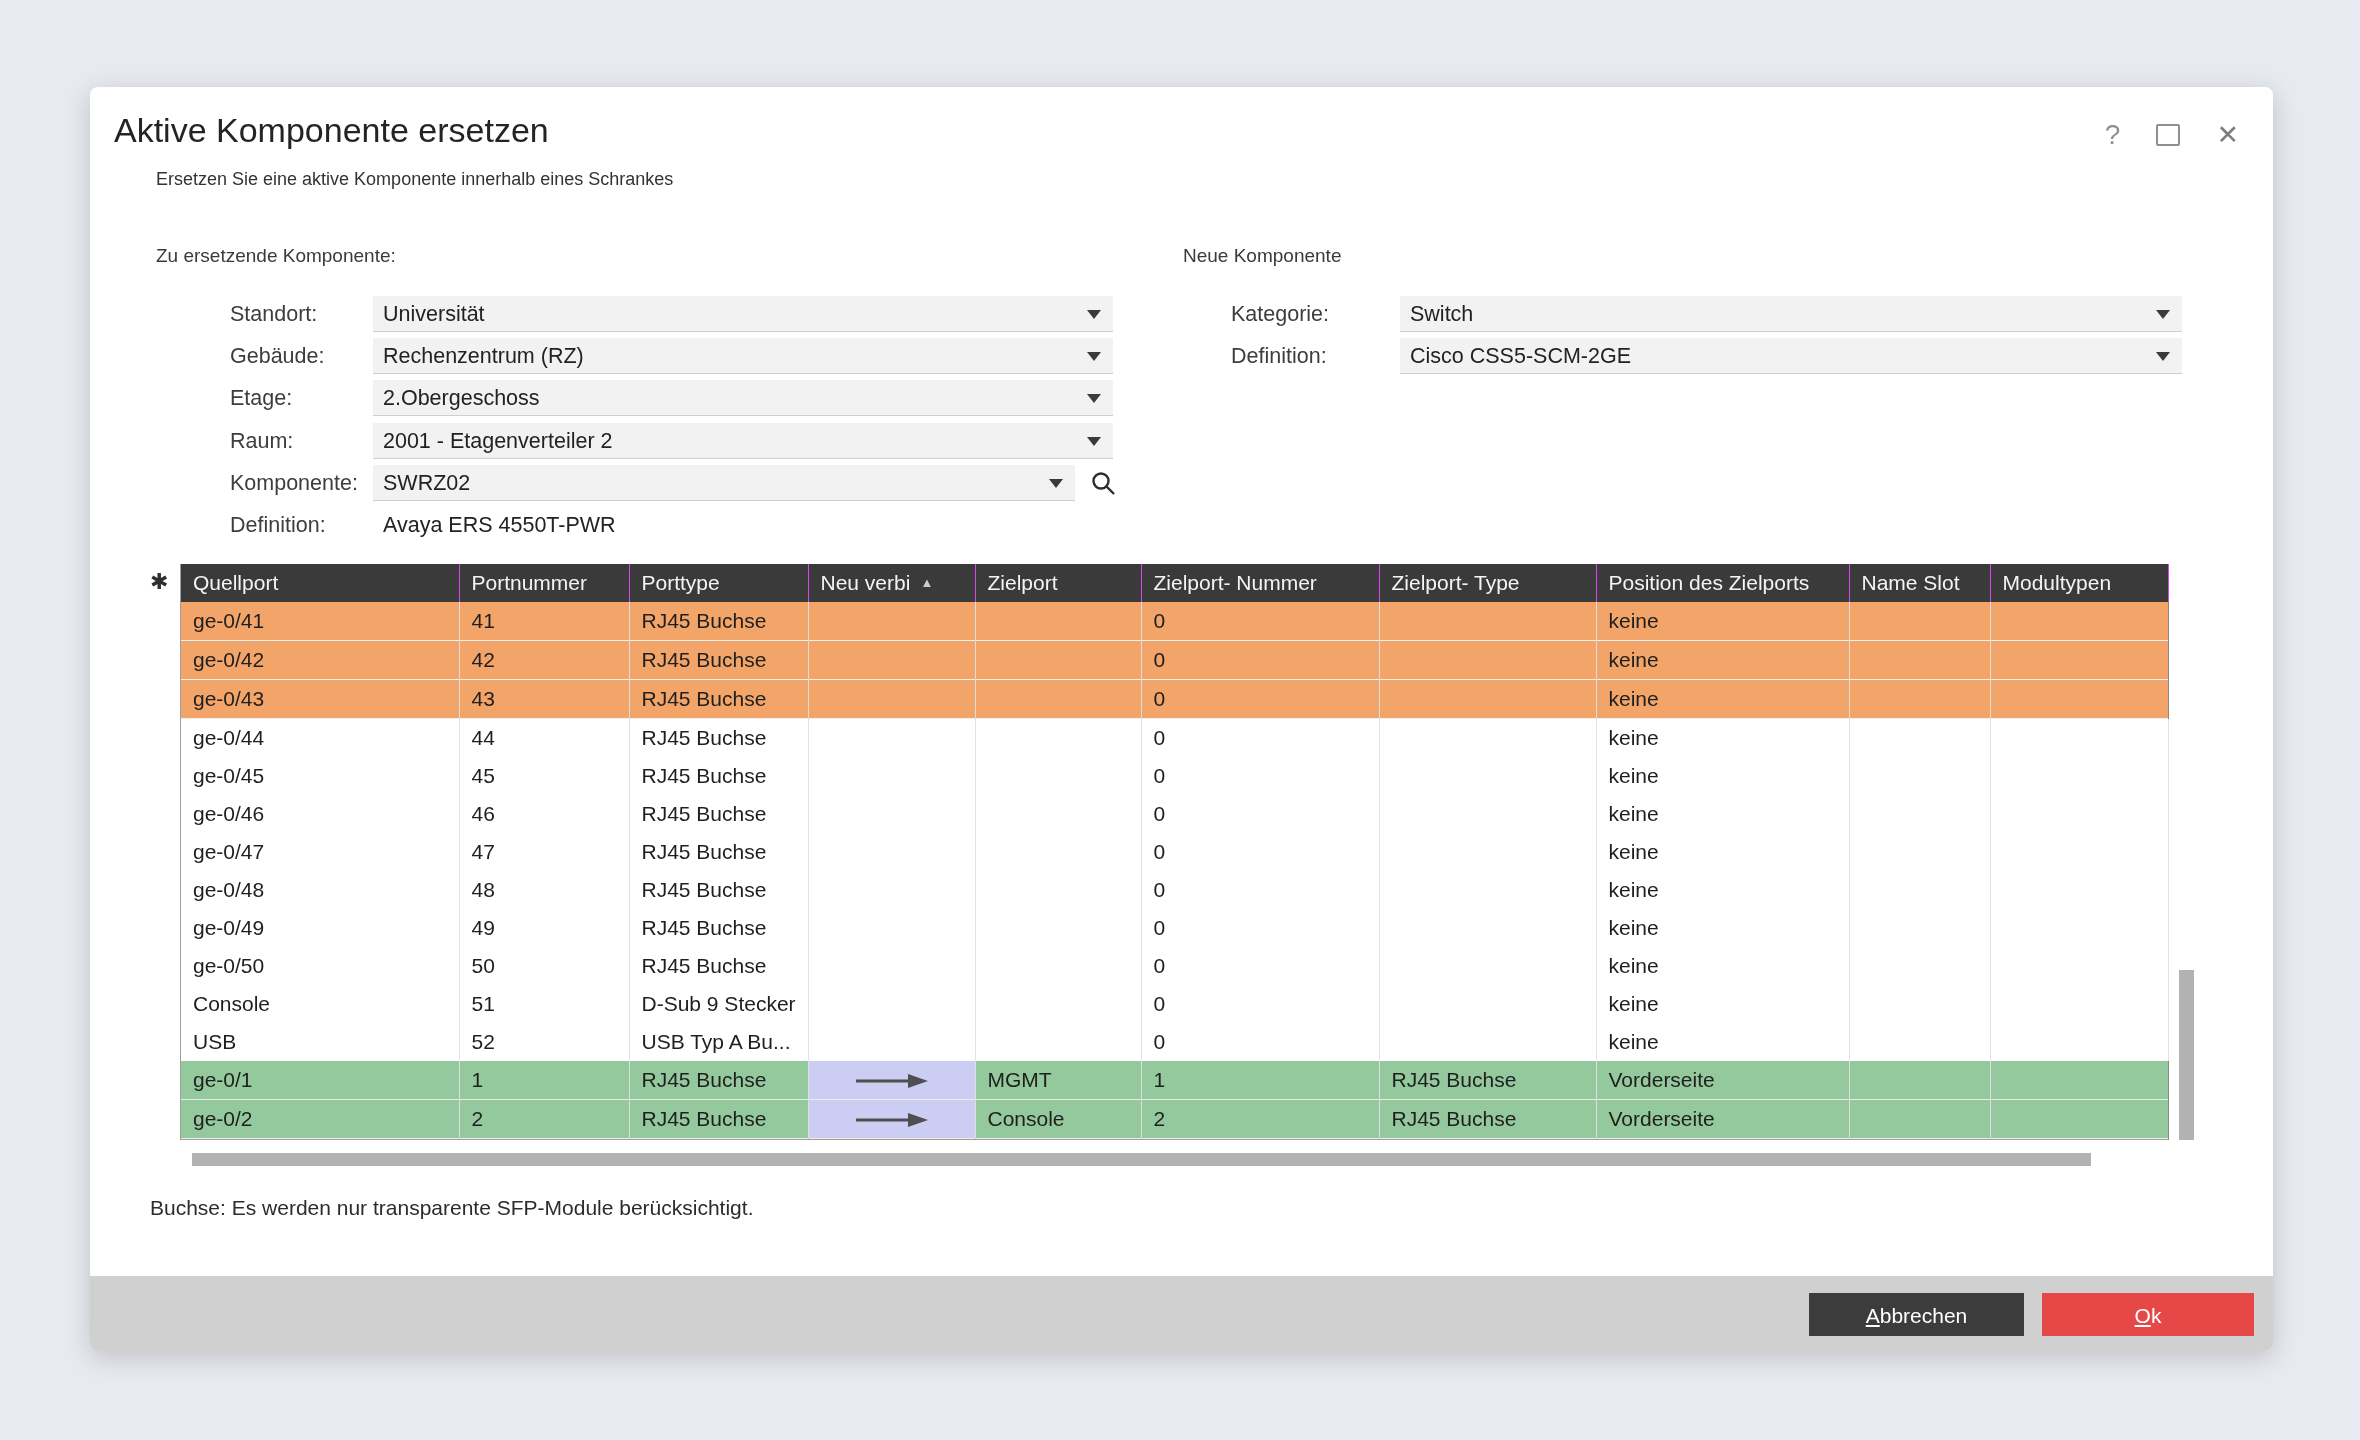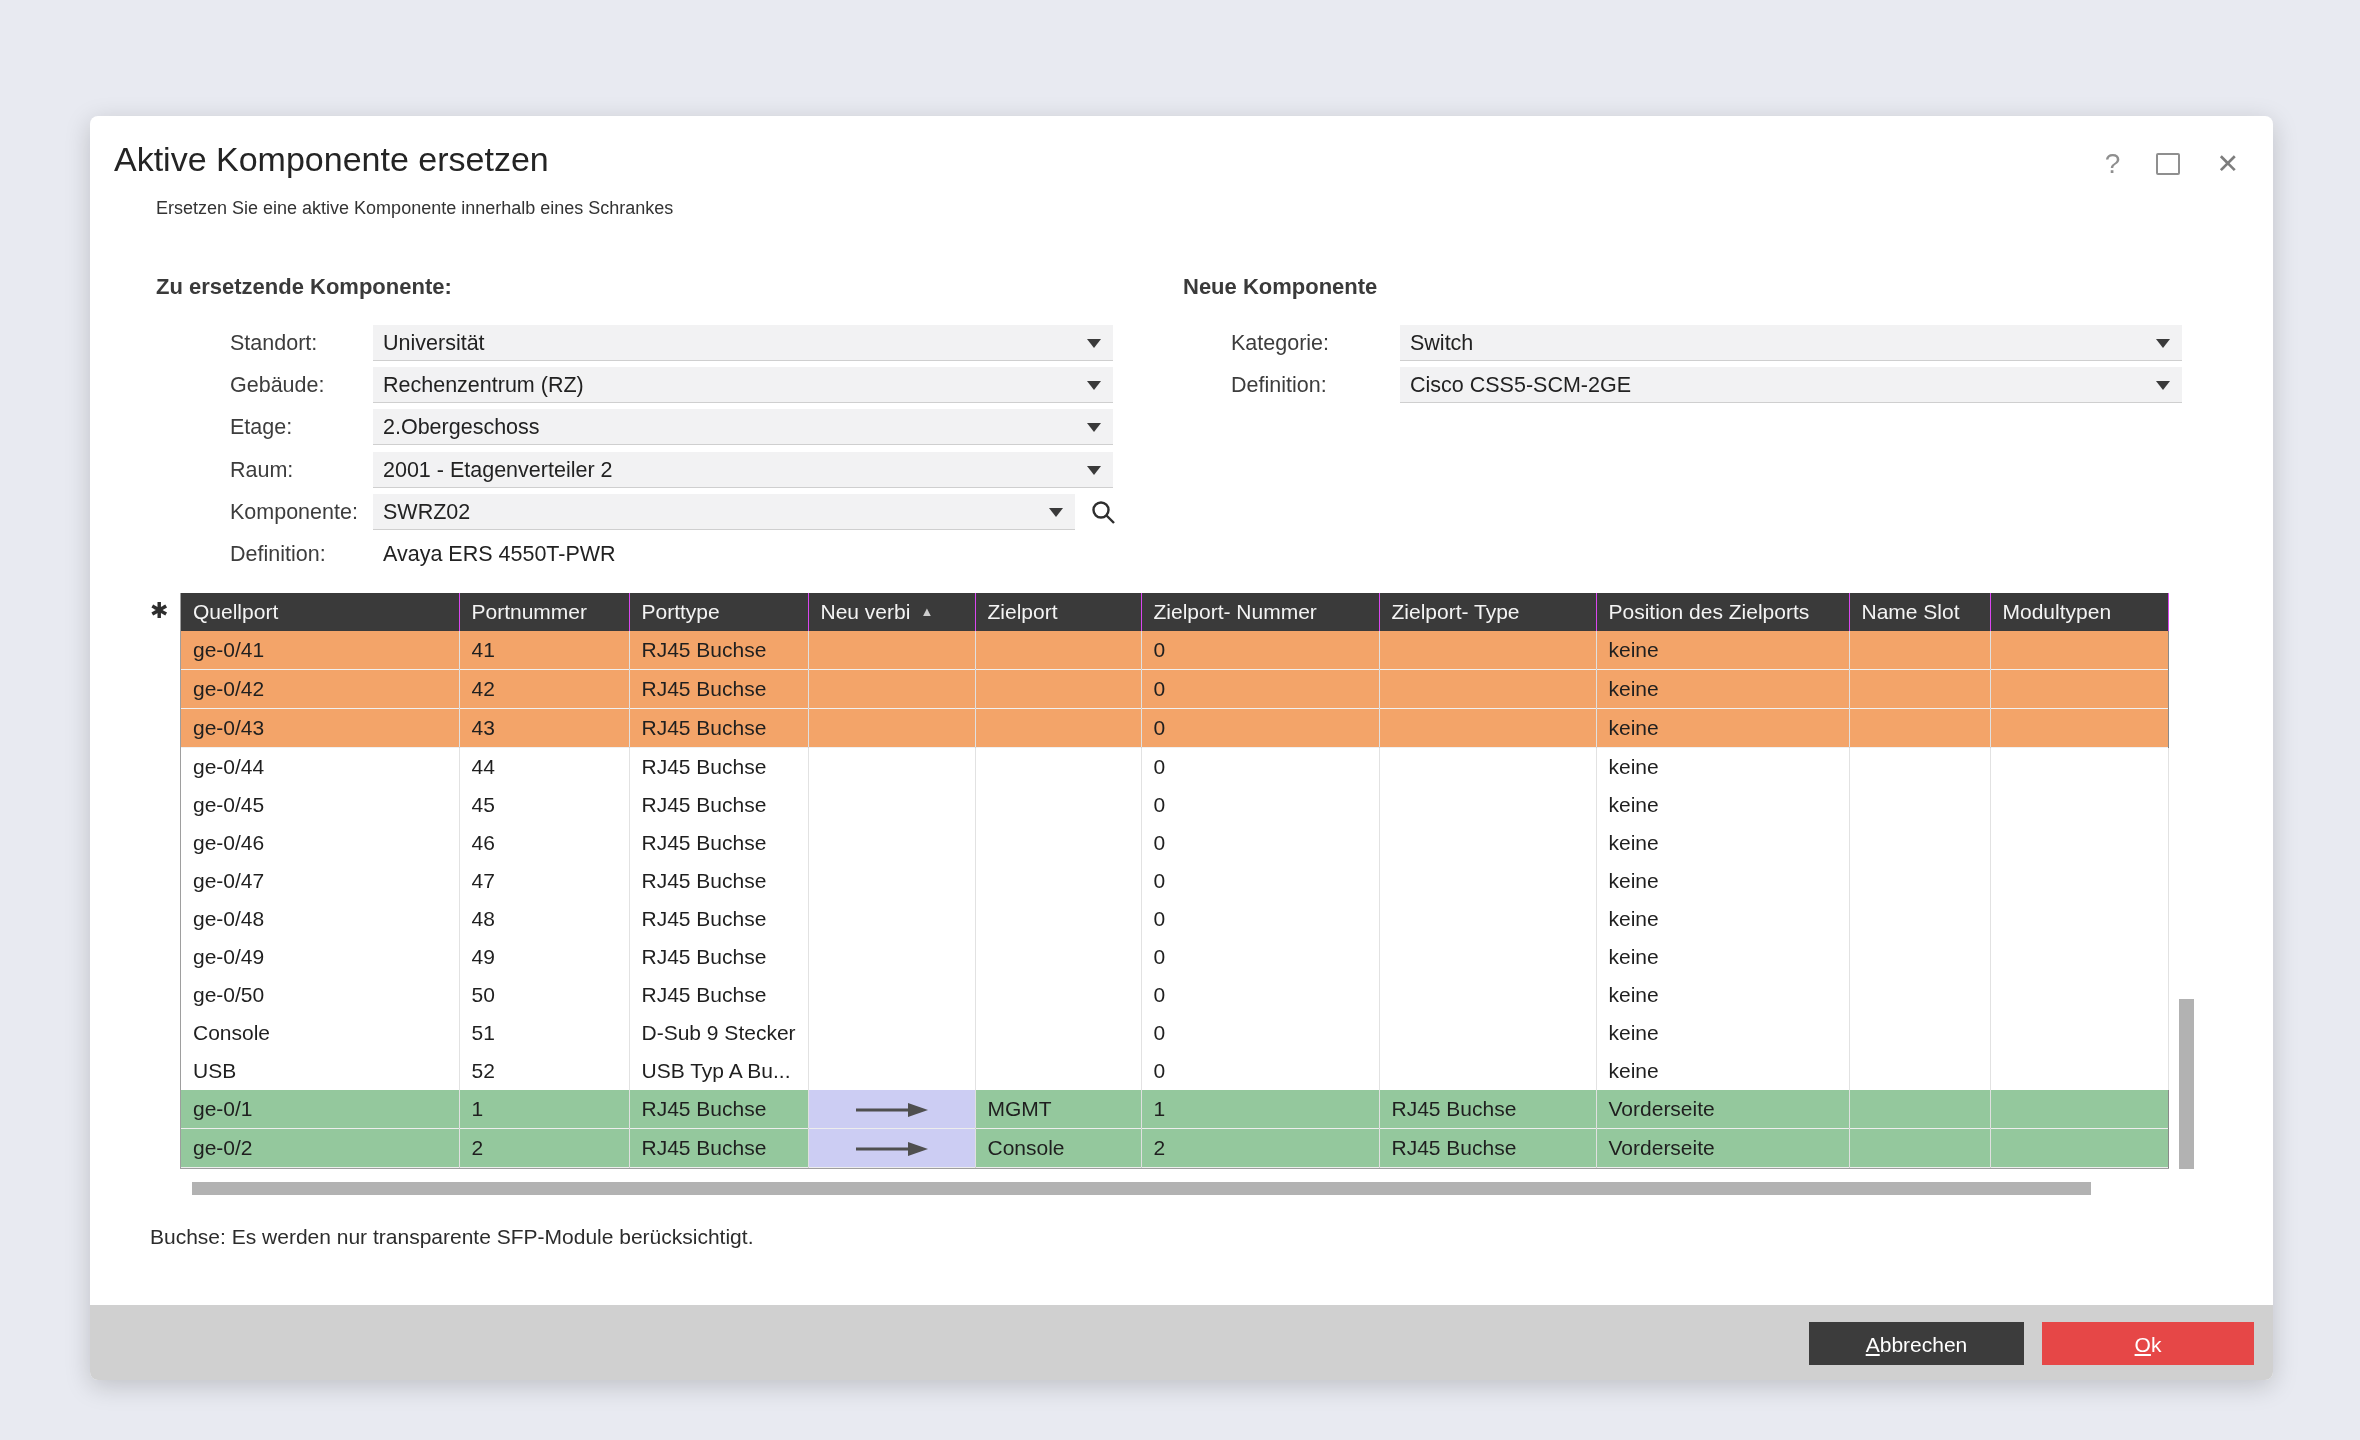--- a/index.html
+++ b/index.html
@@ -6,31 +6,30 @@
   body{
     width:2360px;height:1440px;position:relative;overflow:hidden;
     background:#e8eaf1;
     font-family:"Liberation Sans","DejaVu Sans",sans-serif;
     color:#2e2e2e;
   }
   .dialog{
     position:absolute;left:90px;top:87px;width:2183px;height:1264px;
     background:#ffffff;border-radius:8px;overflow:hidden;
     box-shadow:0 6px 26px rgba(0,0,0,.18);
-    margin-top:29px;
   }
   .dialog-title{position:absolute;left:24px;top:24px;font-size:34px;font-weight:400;color:#242424;}
   .dialog-subtitle{position:absolute;left:66px;top:82px;font-size:18px;color:#333;}
 
   .win-controls{position:absolute;top:34px;right:34px;display:flex;align-items:center;gap:36px;}
   .wc-help{font-size:28px;color:#8f8f8f;line-height:28px;}
   .wc-max{width:20px;height:18px;border:2px solid #8f8f8f;border-radius:2px;}
   .wc-close{font-size:27px;color:#7d7d7d;line-height:28px;}
 
-  .section-heading{position:absolute;top:158px;font-size:22px;font-weight:bold;color:#3a3a3a;}
+  .section-heading{position:absolute;top:158px;font-size:19px;font-weight:normal;color:#3a3a3a;}
   .heading-left{left:66px;}
   .heading-right{left:1093px;}
 
   .flabel{position:absolute;font-size:21.5px;color:#3d3d3d;line-height:36px;white-space:nowrap;}
   .lcol{left:140px;}
   .rcol{left:1141px;}
 
   .field{
     position:absolute;height:36px;background:#f2f2f3;
     box-shadow:inset 0 -1px 0 #cfcfcf;

